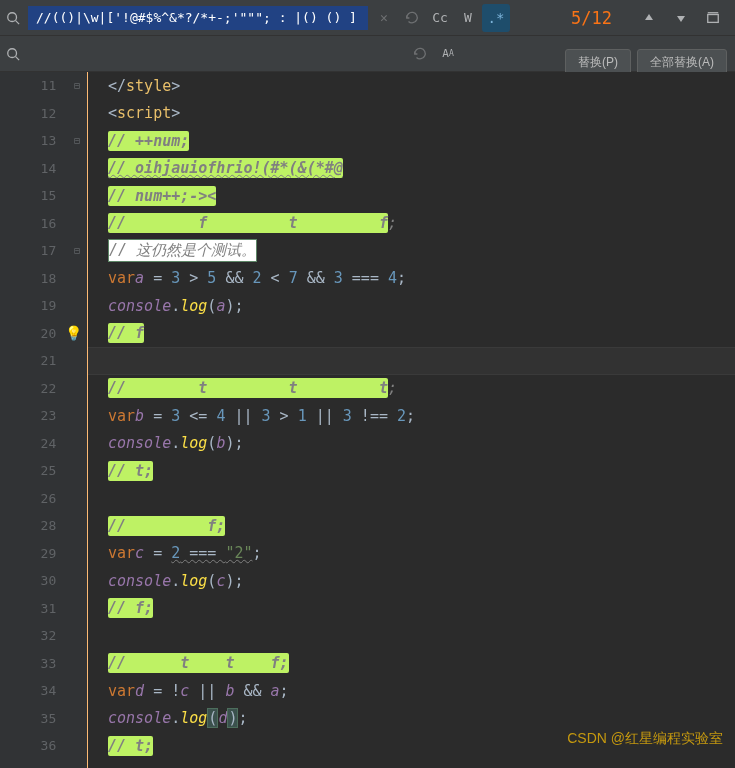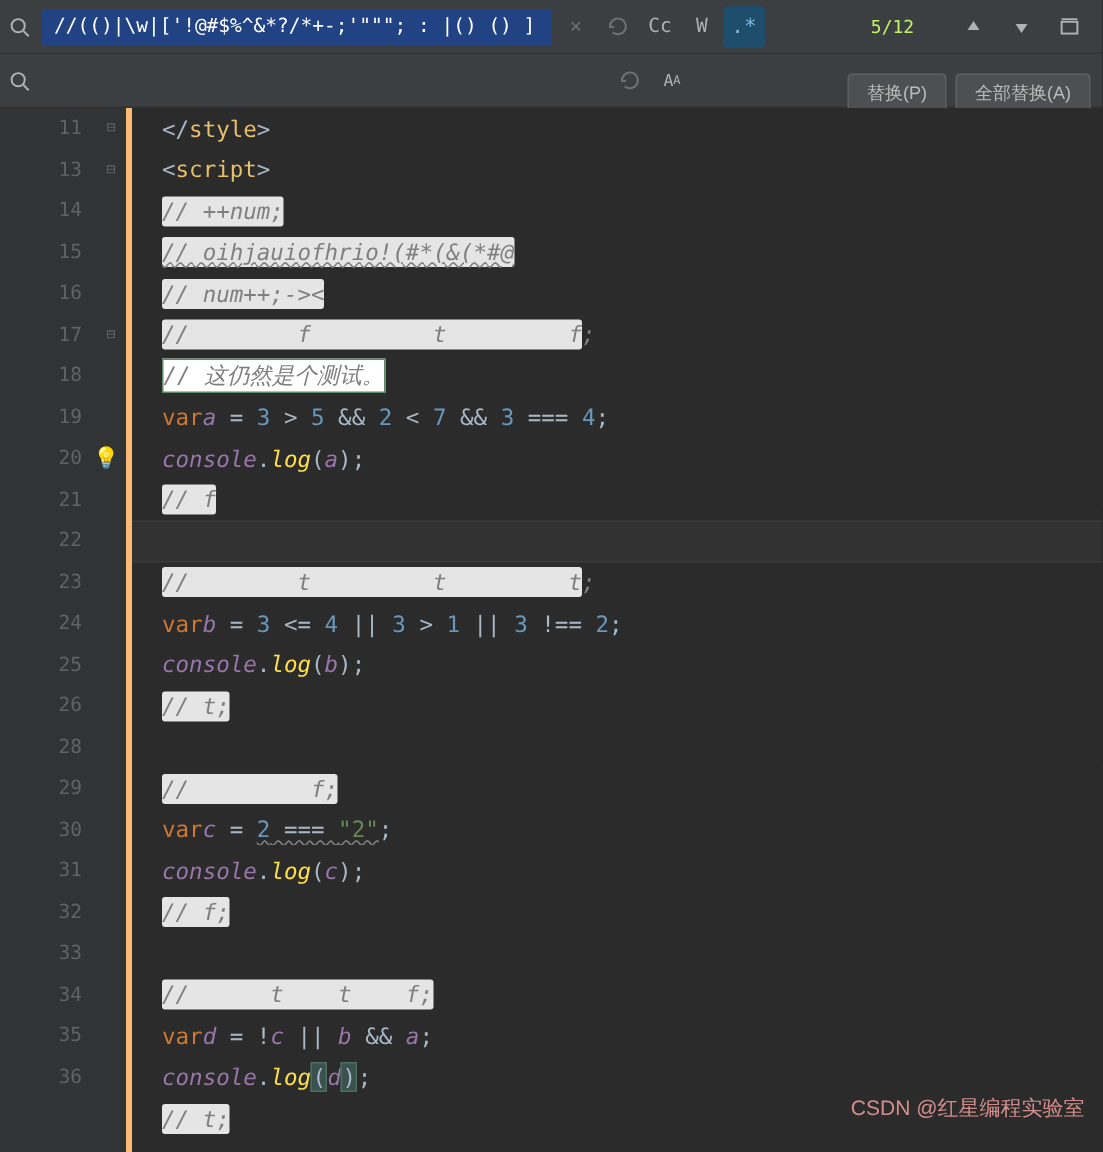--- a/index.html
+++ b/index.html
@@ -51,26 +51,26 @@
       height: 28px;
       display: flex;
       align-items: center;
       justify-content: center;
       color: #6e7072;
       cursor: pointer;
       font-size: 13px;
     }
     .icon-btn.active { color: #4a88c7; }
     .results-count {
-      color: #bef264;
-      font-size: 12px;
+      color: #f97316;
+      font-size: 17px;
       padding: 0 16px;
       margin-left: auto;
       width: 80px;
-      text-align: center;
+      text-align: left;
     }
     .nav-btns { display: flex; gap: 4px; padding-right: 8px; }
     .nav-btn {
       width: 28px; height: 28px;
       display: flex; align-items: center; justify-content: center;
       color: #afb1b3; cursor: pointer;
     }
     .replace-bar {
       display: flex;
       align-items: center;
@@ -107,21 +107,21 @@
       margin-top: 17px;
     }
     .editor {
       display: flex;
       height: calc(100% - 72px);
       position: relative;
     }
     .gutter {
       width: 88px;
       background: #313335;
-      border-right: 4px solid #fdba74;
+      border-right: 1px solid #fdba74;
       padding-top: 0;
       color: #606366;
       text-align: right;
       font-size: 13px;
       padding-left: 32px;
     }
     .line { height: 27.5px; display: flex; align-items: center; position: relative; }
     .line-num { width: 48px; padding-right: 6px; text-align: right; }
     .line-icons { width: 40px; display: flex; align-items: center; justify-content: flex-end; padding-right: 4px; gap: 2px; }
     .fold-mark { width: 12px; height: 12px; display: flex; align-items: center; justify-content: center; font-size: 10px; color: #606366; }
@@ -145,23 +145,24 @@
     }
     .code-line.current::after {
       content: '';
       position: absolute;
       left: 0; right: 0; top: 0; bottom: 0;
       border-top: 1px solid #3a3a3a;
       border-bottom: 1px solid #3a3a3a;
       pointer-events: none;
     }
     .hl {
-      background: #e5e5e5;
+      background: #bef264;
       border-radius: 2px;
       padding: 1px 0;
+      font-weight: bold;
     }
     .hl-box {
       border: 1px solid #5e8767;
       background: #ffffff;
       padding: 1px 0;
     }
     .kw { color: #cc7832; }
     .tag { color: #e8bf6a; }
     .var-name { color: #9876aa; font-style: italic; }
     .num { color: #6897bb; }
@@ -170,21 +171,21 @@
     .comment { color: #808080; font-style: italic; }
     .obj { color: #9876aa; font-style: italic; }
     .fn { color: #fde047; font-style: italic; }
     .punct { color: #a9b7c6; }
     .paren-match { background: #3b514d; border: 1px solid #4d6e5c; }
     .underline-err { text-decoration: underline wavy #808080; text-decoration-thickness: 1px; }
     .watermark {
       position: absolute;
       bottom: 20px;
       right: 12px;
-      color: #fca5a5;
+      color: #eab308;
       font-size: 14px;
       font-family: sans-serif;
       opacity: 0.8;
     }
     svg { display: block; }
   </style>
 </head>
 <body>
 
 <div class="find-bar">
@@ -251,20 +252,24 @@
   </div>
 </div>
 
 <div class="editor">
   <div class="gutter">
     <div class="line">
         <span class="line-num">11</span>
         <span class="line-icons">
           <span class="fold-mark">⊟</span>
         </span>
+      </div>
+    <div class="line">
+        <span class="line-num">12</span>
+        <span class="line-icons"></span>
       </div>
     <div class="line">
         <span class="line-num">13</span>
         <span class="line-icons">
           <span class="fold-mark">⊟</span>
         </span>
       </div>
     <div class="line">
         <span class="line-num">14</span>
         <span class="line-icons"></span>

